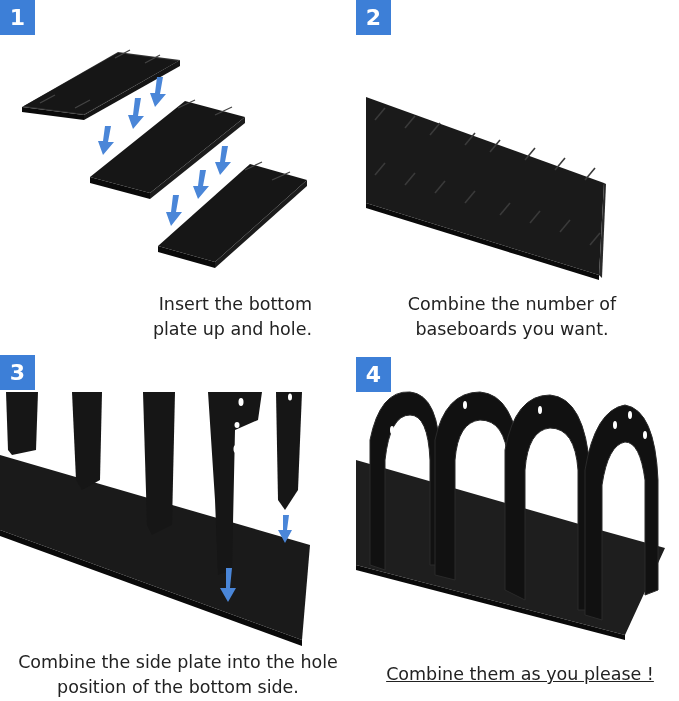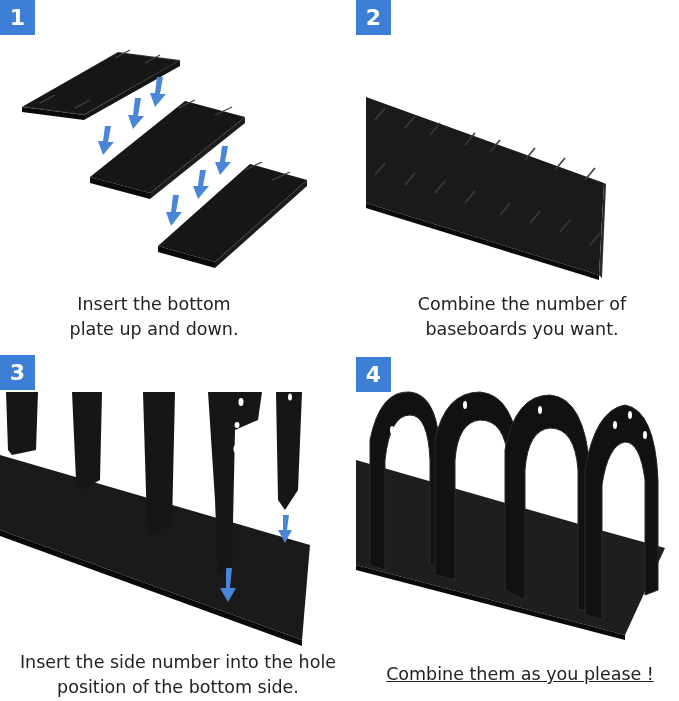--- a/index.html
+++ b/index.html
@@ -43,23 +43,23 @@
     <g fill="#4a86d8">
       <polygon points="105,126 111,126 108,142 114,142 103,155 98,141 103,141"></polygon>
       <polygon points="135,98 141,98 138,116 144,116 133,129 128,115 133,115"></polygon>
       <polygon points="157,77 163,77 160,94 166,94 155,107 150,93 155,93"></polygon>
       <polygon points="173,195 179,195 176,212 182,212 171,226 166,212 171,212"></polygon>
       <polygon points="200,170 206,170 203,186 209,186 198,199 193,186 198,186"></polygon>
       <polygon points="222,146 228,146 225,162 231,162 220,175 215,162 220,162"></polygon>
     </g>
   </svg>
   <div class="badge" style="left:0;top:0;">1</div>
-  <div class="caption" style="left:24px;top:292px;width:260px;">
+  <div class="caption" style="left:52px;top:292px;width:260px;text-align:right;">
     <div>Insert the bottom</div>
-    <div>plate up and down.</div>
+    <div>plate up and hole.</div>
   </div>
 </div>
 
 <div class="panel" style="left:340px;top:0;width:339px;height:350px;">
   <svg width="339" height="350">
     <polygon points="26,97 26,203 259,275 264,183" fill="#1a1a1a"></polygon>
     <polygon points="26,203 259,275 259,280 26,208" fill="#0a0a0a"></polygon>
     <polygon points="259,275 264,183 266,184 262,278" fill="#2a2a2a"></polygon>
     <g stroke="#3a3a3a" stroke-width="1.6">
       <line x1="35" y1="120" x2="45" y2="108"></line>
@@ -74,21 +74,21 @@
         <line x1="65" y1="185" x2="75" y2="173"></line>
       <line x1="95" y1="193" x2="105" y2="181"></line>
         <line x1="125" y1="203" x2="135" y2="191"></line>
       <line x1="160" y1="215" x2="170" y2="203"></line>
         <line x1="190" y1="223" x2="200" y2="211"></line>
       <line x1="220" y1="232" x2="230" y2="220"></line>
         <line x1="250" y1="245" x2="260" y2="233"></line>
     </g>
   </svg>
   <div class="badge" style="left:16px;top:0;">2</div>
-  <div class="caption" style="left:32px;top:292px;width:300px;">
+  <div class="caption" style="left:22px;top:292px;width:300px;">
     <div>Combine the number of</div>
     <div>baseboards you want.</div>
   </div>
 </div>
 
 <div class="panel" style="left:0;top:350px;width:340px;height:351px;">
   <svg width="340" height="351">
     <polygon points="0,105 0,180 302,290 310,195" fill="#1a1a1a"></polygon>
     <polygon points="0,180 302,290 302,296 0,186" fill="#0a0a0a"></polygon>
     <g fill="#161616">
@@ -104,21 +104,21 @@
     </g>
     <g fill="#fff">
       <ellipse cx="241" cy="52" rx="2.5" ry="4"></ellipse>
         <ellipse cx="237" cy="75" rx="2.5" ry="3"></ellipse>
       <ellipse cx="236" cy="99" rx="2.5" ry="4"></ellipse>
         <ellipse cx="290" cy="47" rx="2" ry="3.5"></ellipse>
     </g>
   </svg>
   <div class="badge" style="left:0;top:5px;">3</div>
   <div class="caption" style="left:0;top:300px;width:356px;">
-    <div>Insert the side number into the hole</div>
+    <div>Combine the side plate into the hole</div>
     <div>position of the bottom side.</div>
   </div>
 </div>
 
 <div class="panel" style="left:340px;top:350px;width:339px;height:351px;">
   <svg width="339" height="351">
     <polygon points="16,110 16,215 285,285 325,198 260,180" fill="#1e1e1e"></polygon>
     <polygon points="16,215 285,285 285,290 16,220" fill="#0a0a0a"></polygon>
     <g fill="#111" stroke="#2a2a2a" stroke-width="1">
       <path d="M30,215 L30,90 Q40,40 70,42 Q100,45 100,110 L100,215 L90,215 L90,110 Q88,65 70,65 Q50,65 45,110 L45,220 Z"></path>

